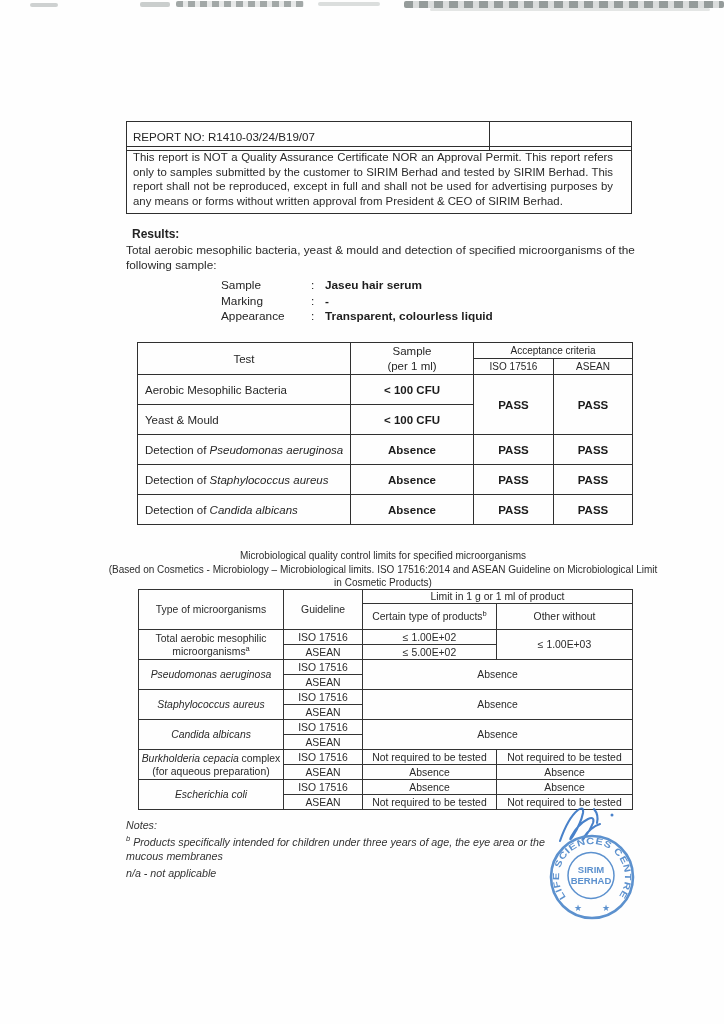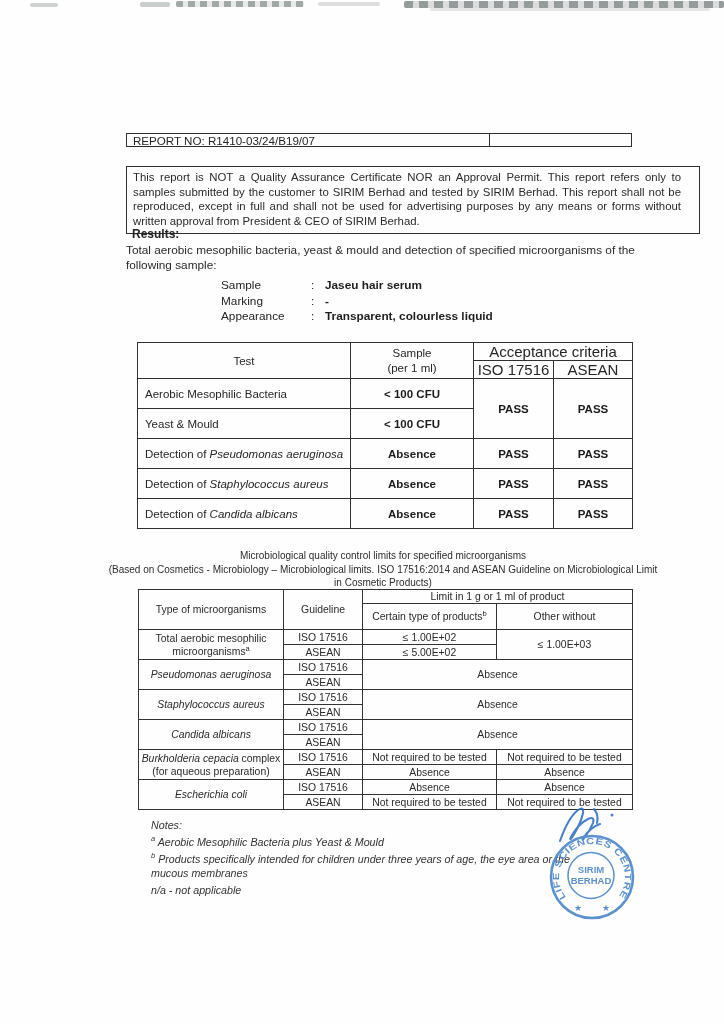--- a/index.html
+++ b/index.html
@@ -7,61 +7,60 @@
     width:724px;height:1024px;position:relative;overflow:hidden;
     background:#fefefe;
     font-family:"Liberation Sans","DejaVu Sans",sans-serif;
     color:#242424;
   }
   .abs{position:absolute;}
   
   .smudge{position:absolute;border-radius:2px;filter:blur(0.7px);}
   
   .report-box{
-    left:126px;top:121px;width:506px;height:14px;
+    left:126px;top:121px;width:506px;height:30px;
     border:1.6px solid #2e2e2e;display:flex;box-sizing:border-box;
     font-size:11.6px;
-    margin-top:12px;
   }
   .report-box .cell{display:flex;align-items:center;padding-left:6px;box-sizing:border-box;}
   .report-box .cell.left{width:363px;border-right:1.6px solid #2e2e2e;}
   .report-box .cell.right{flex:1;}
   .disclaimer-box{
-    left:126px;top:166px;width:574px;box-sizing:border-box;
+    left:126px;top:146px;width:506px;box-sizing:border-box;
     border:1.6px solid #2e2e2e;padding:3px 18px 5px 6px;
     font-size:11.4px;line-height:14.6px;text-align:justify;color:#2a2a2a;
   }
   .results-heading{left:132px;top:227px;font-size:12px;font-weight:bold;}
   .results-intro{left:126px;top:243px;width:524px;font-size:11.8px;line-height:15px;color:#2a2a2a;}
   .sample-info{left:221px;top:278px;font-size:11.8px;}
   .sample-info .row{display:flex;line-height:15.6px;}
   .sample-info .lbl{width:90px;}
   .sample-info .col{width:14px;}
   .sample-info .val{font-weight:bold;color:#1e1e1e;}
   
   table{border-collapse:collapse;table-layout:fixed;}
   .t1{left:137px;top:342px;width:495px;font-size:11.5px;color:#262626;padding-left:32px;}
   .t1 th,.t1 td{border:1.6px solid #303030;padding:0;}
   .t1 th{font-weight:normal;text-align:center;}
-  .t1 .hdr-small{height:15px;font-size:15px;}
+  .t1 .hdr-small{height:15px;font-size:10px;}
   .t1 td.test{text-align:left;padding-left:7px;height:29px;}
   .t1 td.ctr{text-align:center;}
   .t1 .b{font-weight:bold;color:#1b1b1b;}
   .t1 .two-line div{line-height:15px;}
   .caption{left:105px;top:549px;width:556px;text-align:center;font-size:10px;line-height:13.5px;color:#2c2c2c;}
   .t2{left:138px;top:589px;width:494px;font-size:10.4px;color:#2a2a2a;}
   .t2 th,.t2 td{border:1.3px solid #333;text-align:center;padding:0 2px;font-weight:normal;}
   .t2 .r{height:15px;line-height:13px;}
   .t2 .h1{height:14px;}
   .t2 .h2{height:26px;}
   .it{font-style:italic;}
   sup{font-size:7.5px;line-height:0;}
   
   .notes{left:126px;top:819px;width:458px;font-size:10.7px;font-style:italic;color:#333;}
-  .notes div{margin-bottom:3.5px;line-height:13.5px;margin-left:25px;}
+  .notes div{margin-bottom:3.5px;line-height:13.5px;}
   
   .stamp{left:538px;top:800px;width:118px;height:130px;opacity:.92;}
   .stamp text{font-family:"Liberation Sans","DejaVu Sans",sans-serif;}
 </style>
 </head>
 <body>
 
 <div class="smudge" style="left:30px;top:3px;width:28px;height:4px;background:#55615f;opacity:.28;"></div>
 <div class="smudge" style="left:140px;top:2px;width:30px;height:5px;background:#55615f;opacity:.3;"></div>
 <div class="smudge" style="left:176px;top:1px;width:128px;height:6px;background:repeating-linear-gradient(90deg,rgba(70,82,80,.5) 0 7px,rgba(70,82,80,.12) 7px 12px);"></div>
@@ -223,21 +222,20 @@
   <tr class="r">
     <td>ASEAN</td>
     <td>Not required to be tested</td>
     <td>Not required to be tested</td>
   </tr>
 </tbody>
   </table>
 
 <div class="abs notes">
   <div>Notes:</div>
-  <div><sup>a</sup><span> Aerobic Mesophilic Bacteria plus Yeast &amp; Mould</span></div>
   <div><sup>b</sup><span> Products specifically intended for children under three years of age, the eye area or the mucous membranes</span></div>
   <div>n/a - not applicable</div>
 </div>
 
 <svg class="abs stamp" viewBox="0 0 118 130" xmlns="http://www.w3.org/2000/svg">
   <defs>
     <path id="ringPath" d="M 28,97.3 A 33,33 0 1 1 80,97.3"></path>
   </defs>
 
   <g stroke="#2e6fc2" stroke-width="2.1" fill="none" stroke-linecap="round" opacity="0.95">

